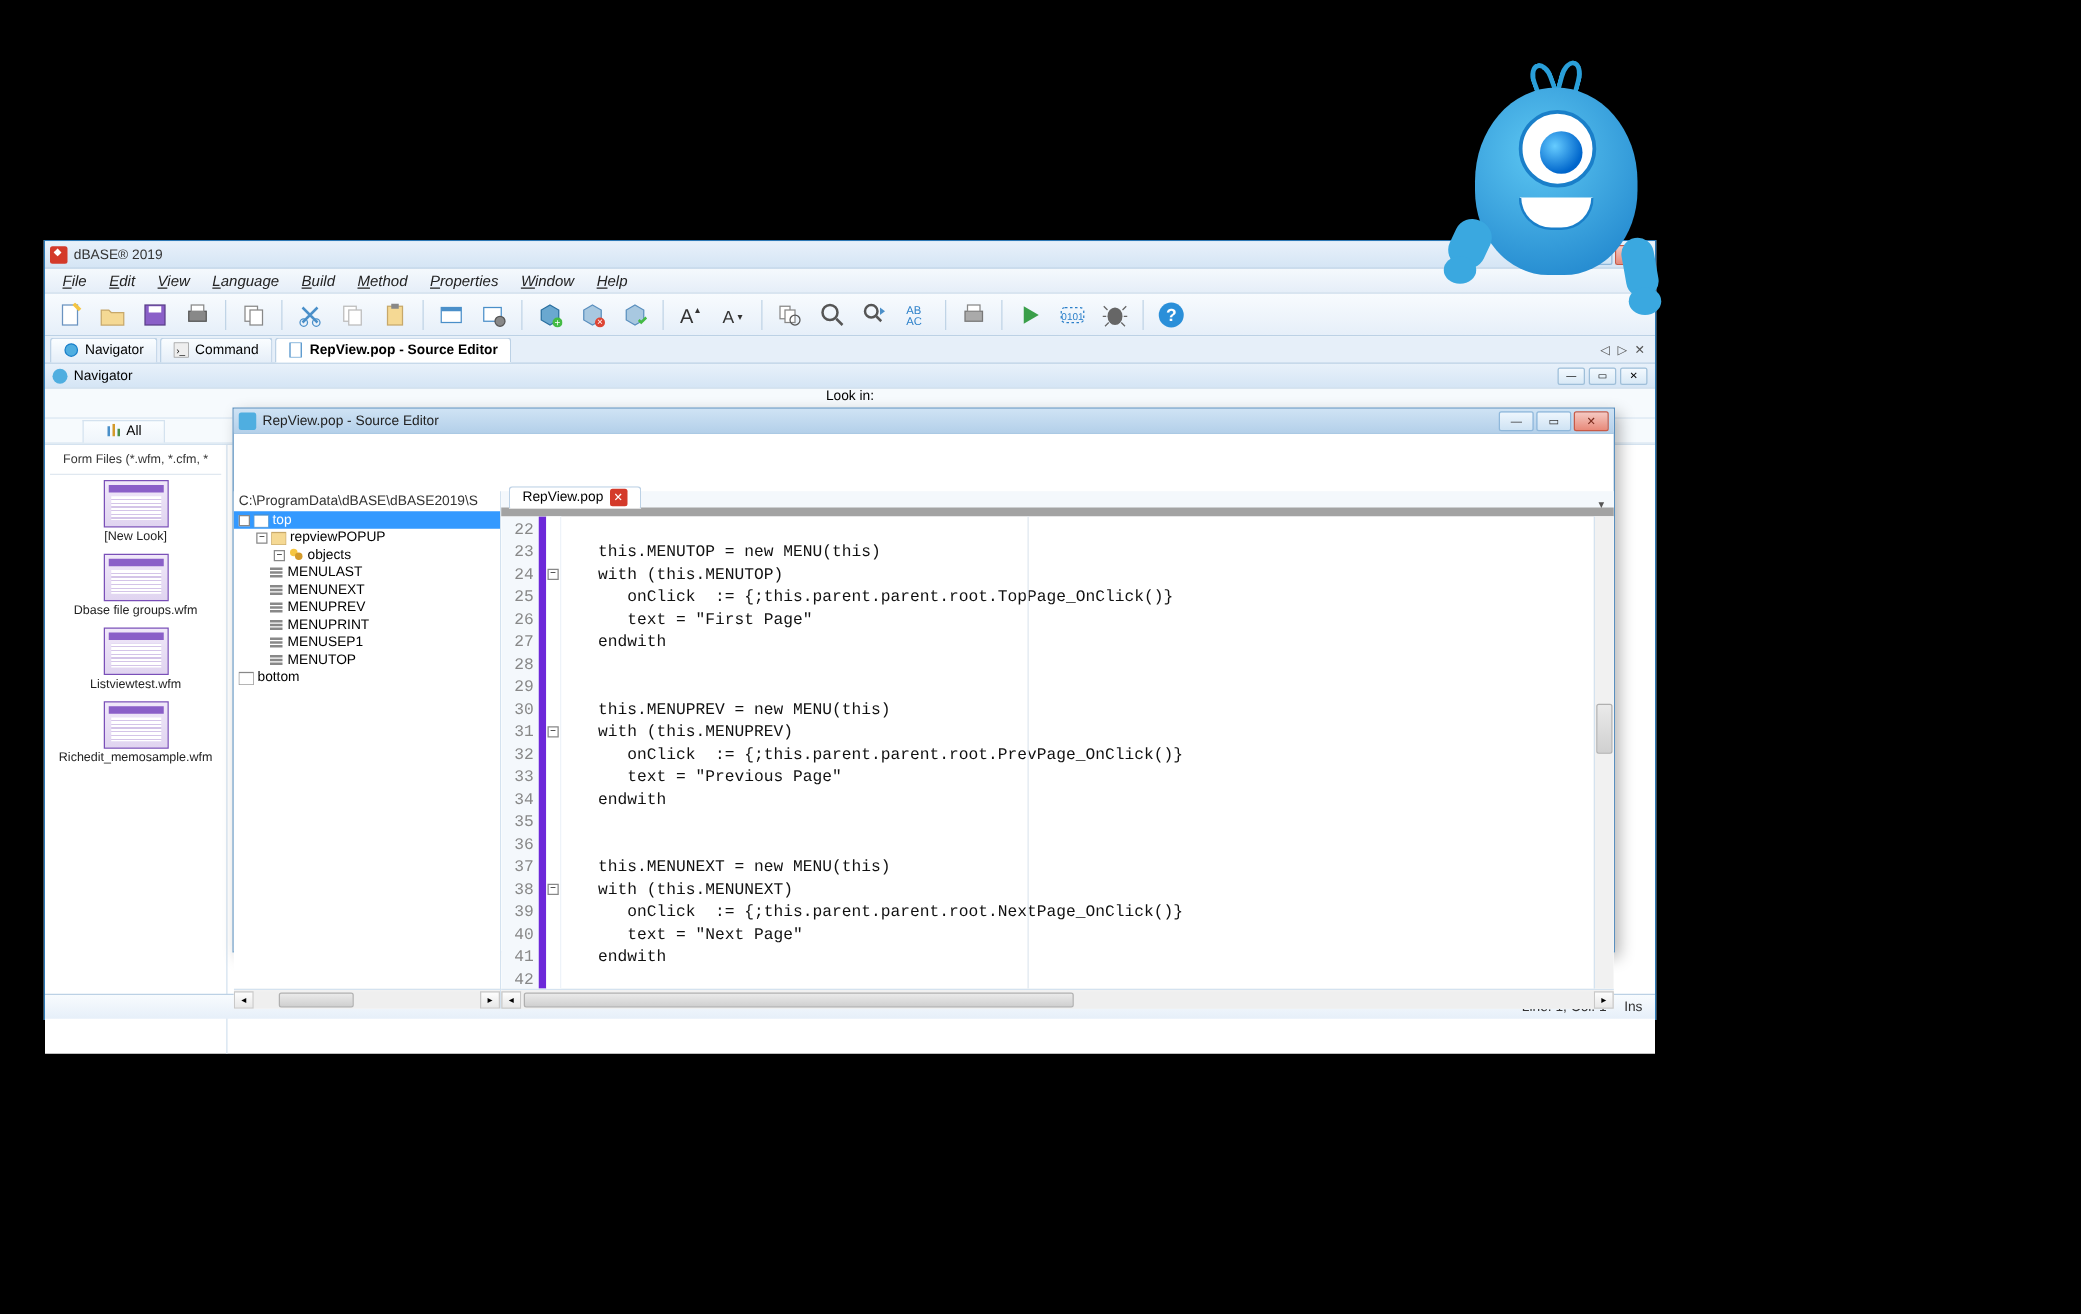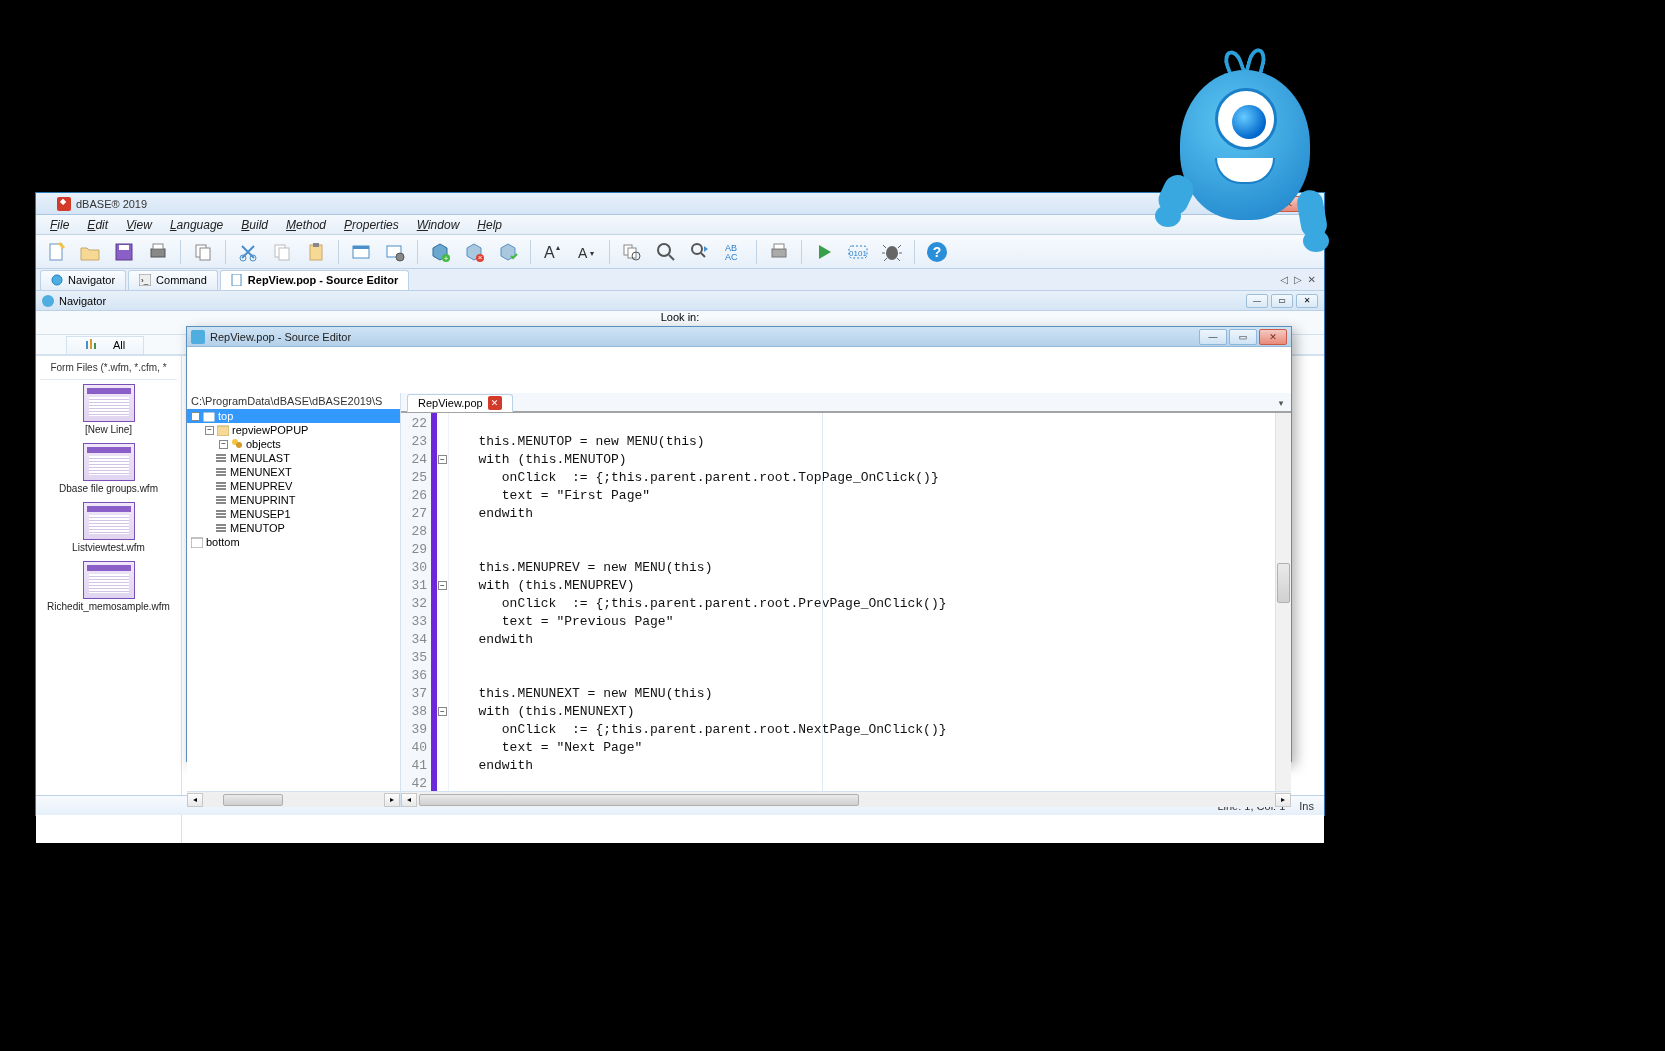--- a/index.html
+++ b/index.html
@@ -1,20 +1,20 @@
 <!DOCTYPE html>
 <html><head>
 <meta charset="utf-8">
 <style>
 * { box-sizing: border-box; margin: 0; padding: 0; }
 body { font-family: "Segoe UI", Tahoma, sans-serif; font-size: 12px; background: #000; width: 1665px; height: 1051px; position: relative; overflow: hidden; }
 
 .app-window { position: absolute; left: 35px; top: 192px; width: 1290px; height: 624px; background: #fff; border: 1px solid #2c78b5; box-shadow: 0 10px 40px rgba(0,0,0,0.5); }
 
-.titlebar { height: 22px; background: linear-gradient(#e8f1fa, #d5e5f5); border-bottom: 1px solid #a9c5e0; display: flex; align-items: center; padding: 0 21px; }
+.titlebar { height: 22px; background: linear-gradient(#e8f1fa, #d5e5f5); border-bottom: 1px solid #a9c5e0; display: flex; align-items: center; padding: 0 4px; }
 .titlebar .app-icon { width: 14px; height: 14px; background: #d43a2a; border-radius: 2px; margin-right: 5px; position: relative; }
 .titlebar .app-icon::after { content: "◆"; color: #fff; font-size: 8px; position: absolute; left: 3px; top: 0; }
 .titlebar .title { flex: 1; font-size: 11px; color: #333; }
 .win-controls { display: flex; gap: 2px; }
 .win-btn { width: 28px; height: 16px; background: linear-gradient(#eef6fd,#cfe3f4); border: 1px solid #8fb8db; border-radius: 2px; display: flex; align-items: center; justify-content: center; font-size: 9px; color: #333; cursor: pointer; }
 .win-btn.close { background: linear-gradient(#f5c9c2,#e88a7a); border-color: #c95a46; color: #7a2b1d; }
 
 .menubar { height: 20px; background: linear-gradient(#f5f9fd,#e5eef8); border-bottom: 1px solid #c0d4e6; display: flex; align-items: center; padding: 0 6px; gap: 2px; }
 .menubar span { padding: 2px 8px; cursor: pointer; color: #222; font-size: 12px; font-style: italic; }
 .menubar span u { text-decoration: underline; }
@@ -32,21 +32,21 @@
 .nav-subtitle { height: 20px; background: linear-gradient(#e8f1fa,#d5e5f5); border-bottom: 1px solid #bcd1e5; display: flex; align-items: center; padding: 0 6px; font-size: 11px; }
 .nav-subtitle .nicon { width: 12px; height: 12px; background: #4faee0; border-radius: 50%; margin-right: 5px; position: relative; }
 .nav-subtitle .sub-controls { margin-left: auto; display: flex; gap: 3px; }
 .sub-controls .sbtn { width: 22px; height: 14px; border: 1px solid #9fbfd9; background: linear-gradient(#f3f9fe,#d9e9f6); border-radius: 2px; display: flex; align-items: center; justify-content: center; font-size: 8px; }
 
 .lookbar { height: 24px; background: #f6fafd; border-bottom: 1px solid #d4e2ef; display: flex; align-items: center; padding: 0 10px; gap: 8px; font-size: 11px; flex-direction: column; }
 .lookbar input { flex: 1; max-width: 1060px; height: 18px; border: 1px solid #8fb8db; background: #fff; color: #1a5fb4; font-size: 11px; padding: 0 4px; }
 .look-folder { width: 20px; height: 18px; border: 1px solid #c7a86a; background: linear-gradient(#fff1c8,#f5d994); border-radius: 2px; }
 
 .filterbar { height: 20px; background: #f6fafd; border-bottom: 1px solid #d4e2ef; display: flex; align-items: center; padding: 0 30px; font-size: 11px; }
-.filtab { height: 18px; padding: 0 18px; border: 1px solid #d4e2ef; border-bottom: none; background: linear-gradient(#fafdff,#eff5fb); display: flex; align-items: center; gap: 16px; }
+.filtab { height: 18px; padding: 0 18px; border: 1px solid #d4e2ef; border-bottom: none; background: linear-gradient(#fafdff,#eff5fb); display: flex; align-items: center; gap: 4px; }
 
 .nav-body { display: flex; height: 488px; background: #fff; border-top: 1px solid #d4e2ef; }
 .nav-left { width: 146px; border-right: 1px solid #d4e2ef; padding: 4px; overflow: hidden; }
 .nav-left .hdr { font-size: 10px; color: #333; text-align: center; padding: 2px 0 6px; border-bottom: 1px solid #e0e8f0; margin-bottom: 4px; white-space: nowrap; overflow: hidden; }
 .file-item { text-align: center; margin-bottom: 8px; cursor: pointer; }
 .file-item .thumb { width: 52px; height: 38px; margin: 0 auto 2px; border: 1px solid #7a4fb8; background: linear-gradient(#f0e8f9,#e0d4f0); position: relative; }
 .file-item .thumb::before { content:""; position:absolute; top:3px; left:3px; right:3px; height:6px; background:#8a5fc8; }
 .file-item .thumb::after { content:""; position:absolute; top:12px; left:5px; right:5px; bottom:5px; background:repeating-linear-gradient(#fff,#fff 2px,#d4c4e8 2px,#d4c4e8 3px); }
 .file-item .lbl { font-size: 10px; color: #222; word-wrap: break-word; padding: 0 2px; }
 
@@ -68,21 +68,21 @@
 .tree-node.sel { background: #3399ff; color: #fff; }
 .tree-indent1 { padding-left: 18px; }
 .tree-indent2 { padding-left: 32px; }
 .tree-indent3 { padding-left: 28px; }
 .tree-hscroll { position:absolute; bottom:0; left:0; right:0; height:16px; background:#f1f1f1; border-top:1px solid #d4e2ef; display:flex; align-items:center; }
 .tree-hscroll .arrow { width:16px; height:14px; border:1px solid #c8c8c8; background:linear-gradient(#fdfdfd,#e8e8e8); display:flex; align-items:center; justify-content:center; font-size:8px; }
 .tree-hscroll .track { flex:1; height:14px; background:#efefef; position:relative; }
 .tree-hscroll .thumb { position:absolute; left:20px; width:60px; height:12px; top:1px; background:linear-gradient(#eaeaea,#d0d0d0); border:1px solid #b0b0b0; border-radius:2px; }
 
 .code-panel { flex: 1; display: flex; flex-direction: column; background: #fff; position: relative; }
-.code-tabs { height: 20px; background: #f4f8fc; border-bottom: 2px solid #a3a3a3; display: flex; align-items: flex-end; padding: 0 6px; position:relative;text-align:center; }
+.code-tabs { height: 20px; background: #f4f8fc; border-bottom: 7px solid #a3a3a3; display: flex; align-items: flex-end; padding: 0 6px; position:relative;text-align:center; }
 .code-tab { height: 18px; padding: 0 10px; background: #fff; border: 1px solid #bcd1e5; border-bottom: 1px solid #fff; border-radius: 3px 3px 0 0; display: flex; align-items: center; gap: 5px; font-size: 11px; margin-bottom: -1px; }
 .code-tab .tclose { width: 14px; height: 14px; background: #d43a2a; color: #fff; border-radius: 2px; display: flex; align-items: center; justify-content: center; font-size: 9px; cursor: pointer; }
 .code-tabs .chev { position:absolute; right:4px; top:4px; width:12px; height:12px; display:flex; align-items:center; justify-content:center; font-size:9px; color:#555; }
 
 .code-area { flex: 1; display: flex; overflow: hidden; font-family: Consolas, "Courier New", monospace; font-size: 13px; }
 .gutter { width: 36px; background: #f4f8fc; border-right: 6px solid #6d28d9; text-align: right; padding: 2px 4px 0 0; color: #888; line-height: 18px; }
 .foldcol { width: 12px; background: #fff; border-right: 1px solid #eef3f9; position: relative; }
 .fold-mark { position: absolute; left: 1px; width: 9px; height: 9px; border: 1px solid #888; background:#fff; font-size:8px; line-height:7px; text-align:center; }
 .code-lines { flex: 1; padding: 2px 6px 0; line-height: 18px; color: #111; white-space: pre; position: relative; }
 .code-lines .ruler { position:absolute; top:0; bottom:0; left: calc(6px + 47ch); width:1px; background:#e0e8f0; }
@@ -363,21 +363,21 @@
         </svg>
       <span>All</span>
     </div>
   </div>
 
   <div class="nav-body">
     <div class="nav-left">
       <div class="hdr">Form Files (*.wfm, *.cfm, *</div>
       <div class="file-item">
           <div class="thumb"></div>
-          <div class="lbl">[New Line]</div>
+          <div class="lbl">[New Look]</div>
         </div>
       <div class="file-item">
           <div class="thumb"></div>
           <div class="lbl">Dbase file groups.wfm</div>
         </div>
       <div class="file-item">
           <div class="thumb"></div>
           <div class="lbl">Listviewtest.wfm</div>
         </div>
       <div class="file-item">

